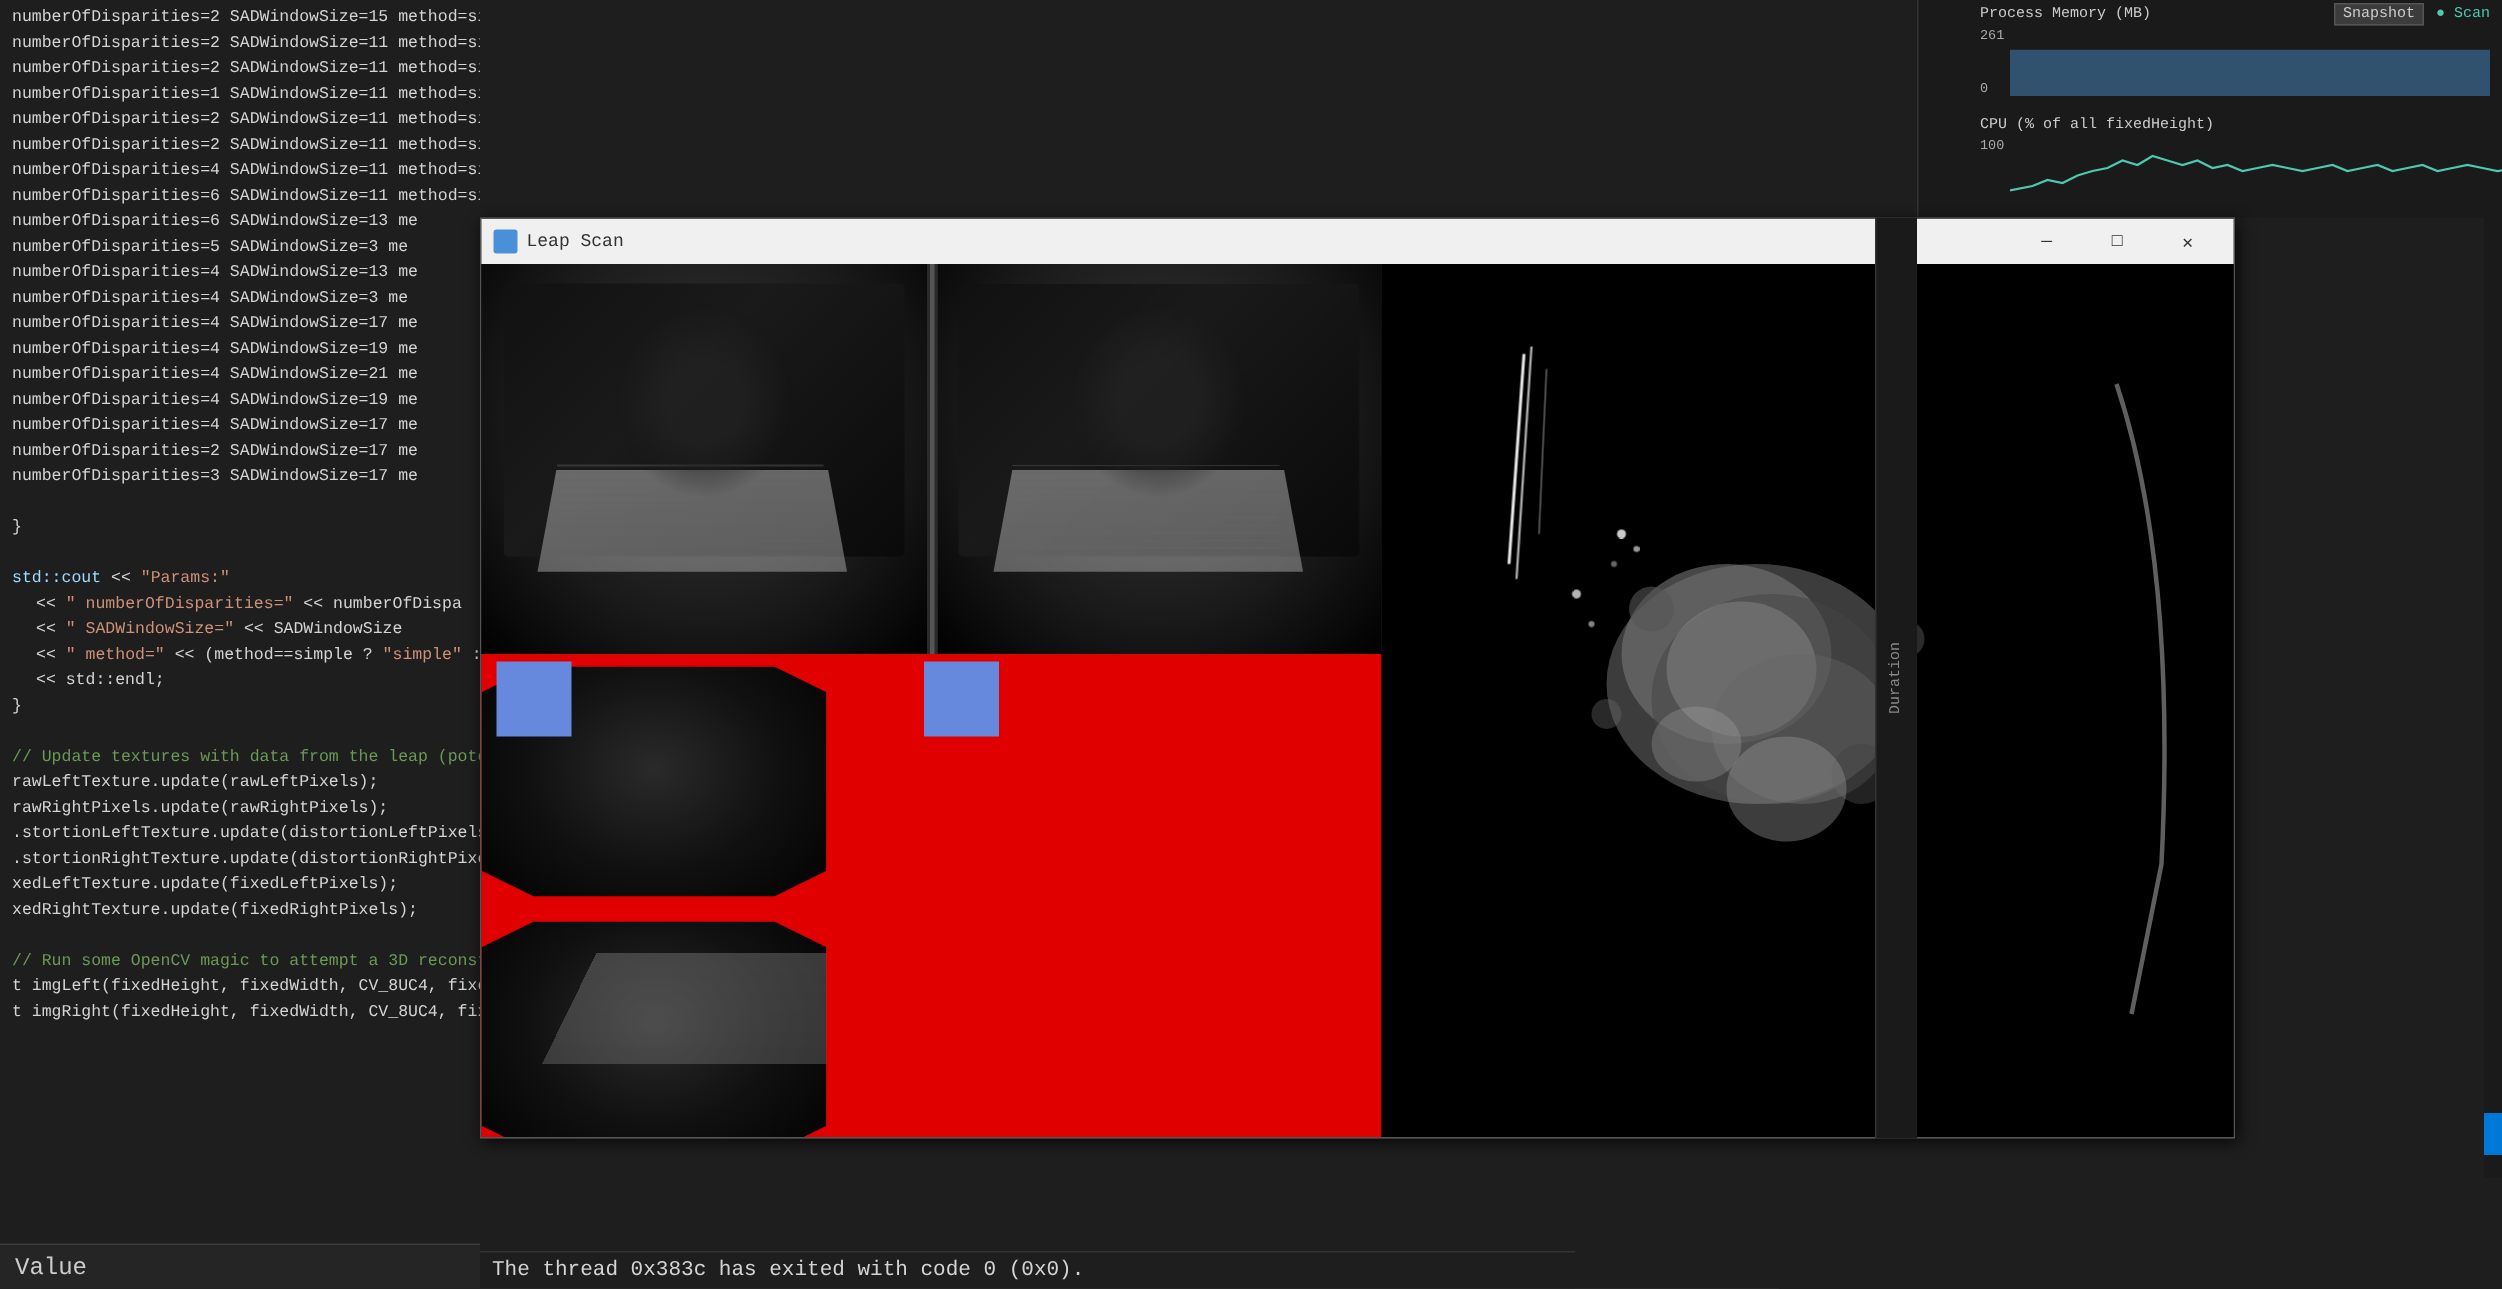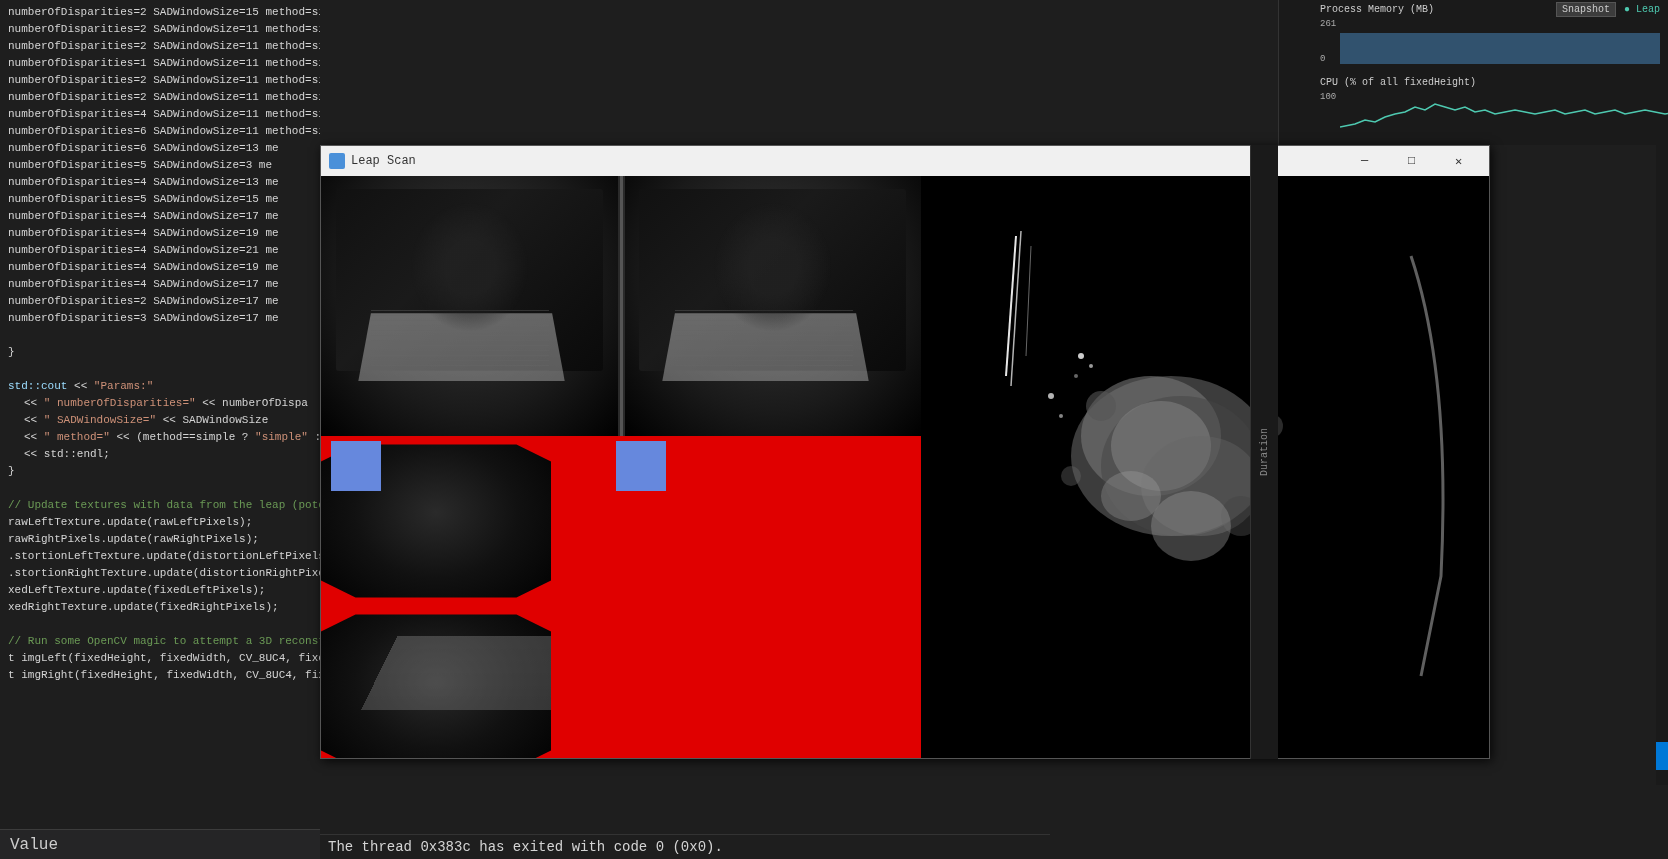--- a/index.html
+++ b/index.html
@@ -260,21 +260,21 @@
     <div class="code-line" style="color:#d4d4d4">numberOfDisparities=2 SADWindowSize=11 method=simple</div>
     <div class="code-line" style="color:#d4d4d4">numberOfDisparities=2 SADWindowSize=11 method=simple</div>
     <div class="code-line" style="color:#d4d4d4">numberOfDisparities=1 SADWindowSize=11 method=simple</div>
     <div class="code-line" style="color:#d4d4d4">numberOfDisparities=2 SADWindowSize=11 method=simple</div>
     <div class="code-line" style="color:#d4d4d4">numberOfDisparities=2 SADWindowSize=11 method=simple</div>
     <div class="code-line" style="color:#d4d4d4">numberOfDisparities=4 SADWindowSize=11 method=simple</div>
     <div class="code-line" style="color:#d4d4d4">numberOfDisparities=6 SADWindowSize=11 method=simple</div>
     <div class="code-line" style="color:#d4d4d4">numberOfDisparities=6 SADWindowSize=13 me</div>
     <div class="code-line" style="color:#d4d4d4">numberOfDisparities=5 SADWindowSize=3 me</div>
     <div class="code-line" style="color:#d4d4d4">numberOfDisparities=4 SADWindowSize=13 me</div>
-    <div class="code-line" style="color:#d4d4d4">numberOfDisparities=5 SADWindowSize=15 me</div>
+    <div class="code-line" style="color:#d4d4d4">numberOfDisparities=4 SADWindowSize=3 me</div>
     <div class="code-line" style="color:#d4d4d4">numberOfDisparities=4 SADWindowSize=17 me</div>
     <div class="code-line" style="color:#d4d4d4">numberOfDisparities=4 SADWindowSize=19 me</div>
     <div class="code-line" style="color:#d4d4d4">numberOfDisparities=4 SADWindowSize=21 me</div>
     <div class="code-line" style="color:#d4d4d4">numberOfDisparities=4 SADWindowSize=19 me</div>
     <div class="code-line" style="color:#d4d4d4">numberOfDisparities=4 SADWindowSize=17 me</div>
     <div class="code-line" style="color:#d4d4d4">numberOfDisparities=2 SADWindowSize=17 me</div>
     <div class="code-line" style="color:#d4d4d4">numberOfDisparities=3 SADWindowSize=17 me</div>
     <div class="code-line" style="color:#d4d4d4">&nbsp;</div>
     <div class="code-line" style="color:#d4d4d4">}</div>
     <div class="code-line">&nbsp;</div>
@@ -302,21 +302,21 @@
   </div>
 </div>
 
 <div id="perf-panel" style="position:absolute; right:0; top:0; width:390px; height:145px; background:#1a1a1a; border-left:1px solid #333;padding-left:33px;">
 
   <div class="perf-memory-section" style="height:70px; padding:2px 8px; position:relative;">
     <div style="display:flex; justify-content:space-between; align-items:center;">
       <span style="font-size:10px; color:#ccc;">Process Memory (MB)</span>
       <div style="display:flex; gap:8px; align-items:center;">
         <span style="font-size:10px; color:#ccc; cursor:pointer; background:#3c3c3c; padding:1px 5px; border:1px solid #555;">Snapshot</span>
-        <span style="font-size:10px; color:#4ec9b0;">● <span>Leap</span></span>
+        <span style="font-size:10px; color:#4ec9b0;">● <span>Scan</span></span>
       </div>
     </div>
     <div style="position:relative; height:45px; background:#1a1a1a; margin-top:2px;">
       <span style="position:absolute; top:0; left:0; font-size:9px; color:#aaa;">261</span>
       <span style="position:absolute; bottom:0; left:0; font-size:9px; color:#aaa;">0</span>
 
       <div style="position:absolute; bottom:0; left:20px; right:0; height:68%; background:rgba(70,130,180,0.55);"></div>
       <div style="position:absolute; top:0; left:20px; right:0; height:32%; background:#1a1a1a;"></div>
     </div>
   </div>

